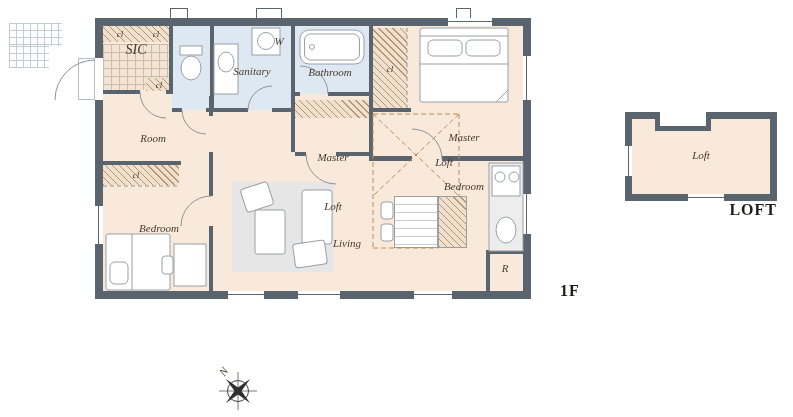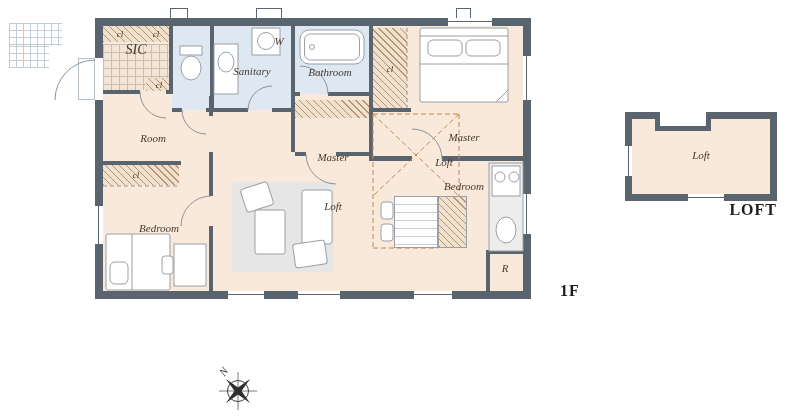--- a/index.html
+++ b/index.html
@@ -205,20 +205,21 @@
     <span class="ln">Master</span>
     <span class="ln">Loft</span>
   </div>
   <div class="lbl" style="left:412px;top:96px;width:104px">
     <span class="ln">Master</span>
     <span class="ln">Bedroom</span>
   </div>
   <div class="lbl" style="left:120px;top:132px;width:66px">Room</div>
   <div class="lbl" style="left:416px;top:156px;width:56px">Loft</div>
   <div class="lbl" style="left:277px;top:202px;width:140px">
+    <span class="ln">Living</span>
   </div>
   <div class="lbl" style="left:116px;top:222px;width:86px">Bedroom</div>
   <div class="lbl" style="left:492px;top:262px;width:26px">R</div>
 
   <div class="lbl" style="left:661px;top:149px;width:80px">Loft</div>
   <div class="title" style="left:560px;top:283px;width:40px">1F</div>
   <div class="title" style="left:690px;top:202px;width:87px;text-align:right">LOFT</div>
 
   <div class="lbl" style="left:214px;top:365px;width:20px;transform:rotate(-52deg)">N</div>
 

